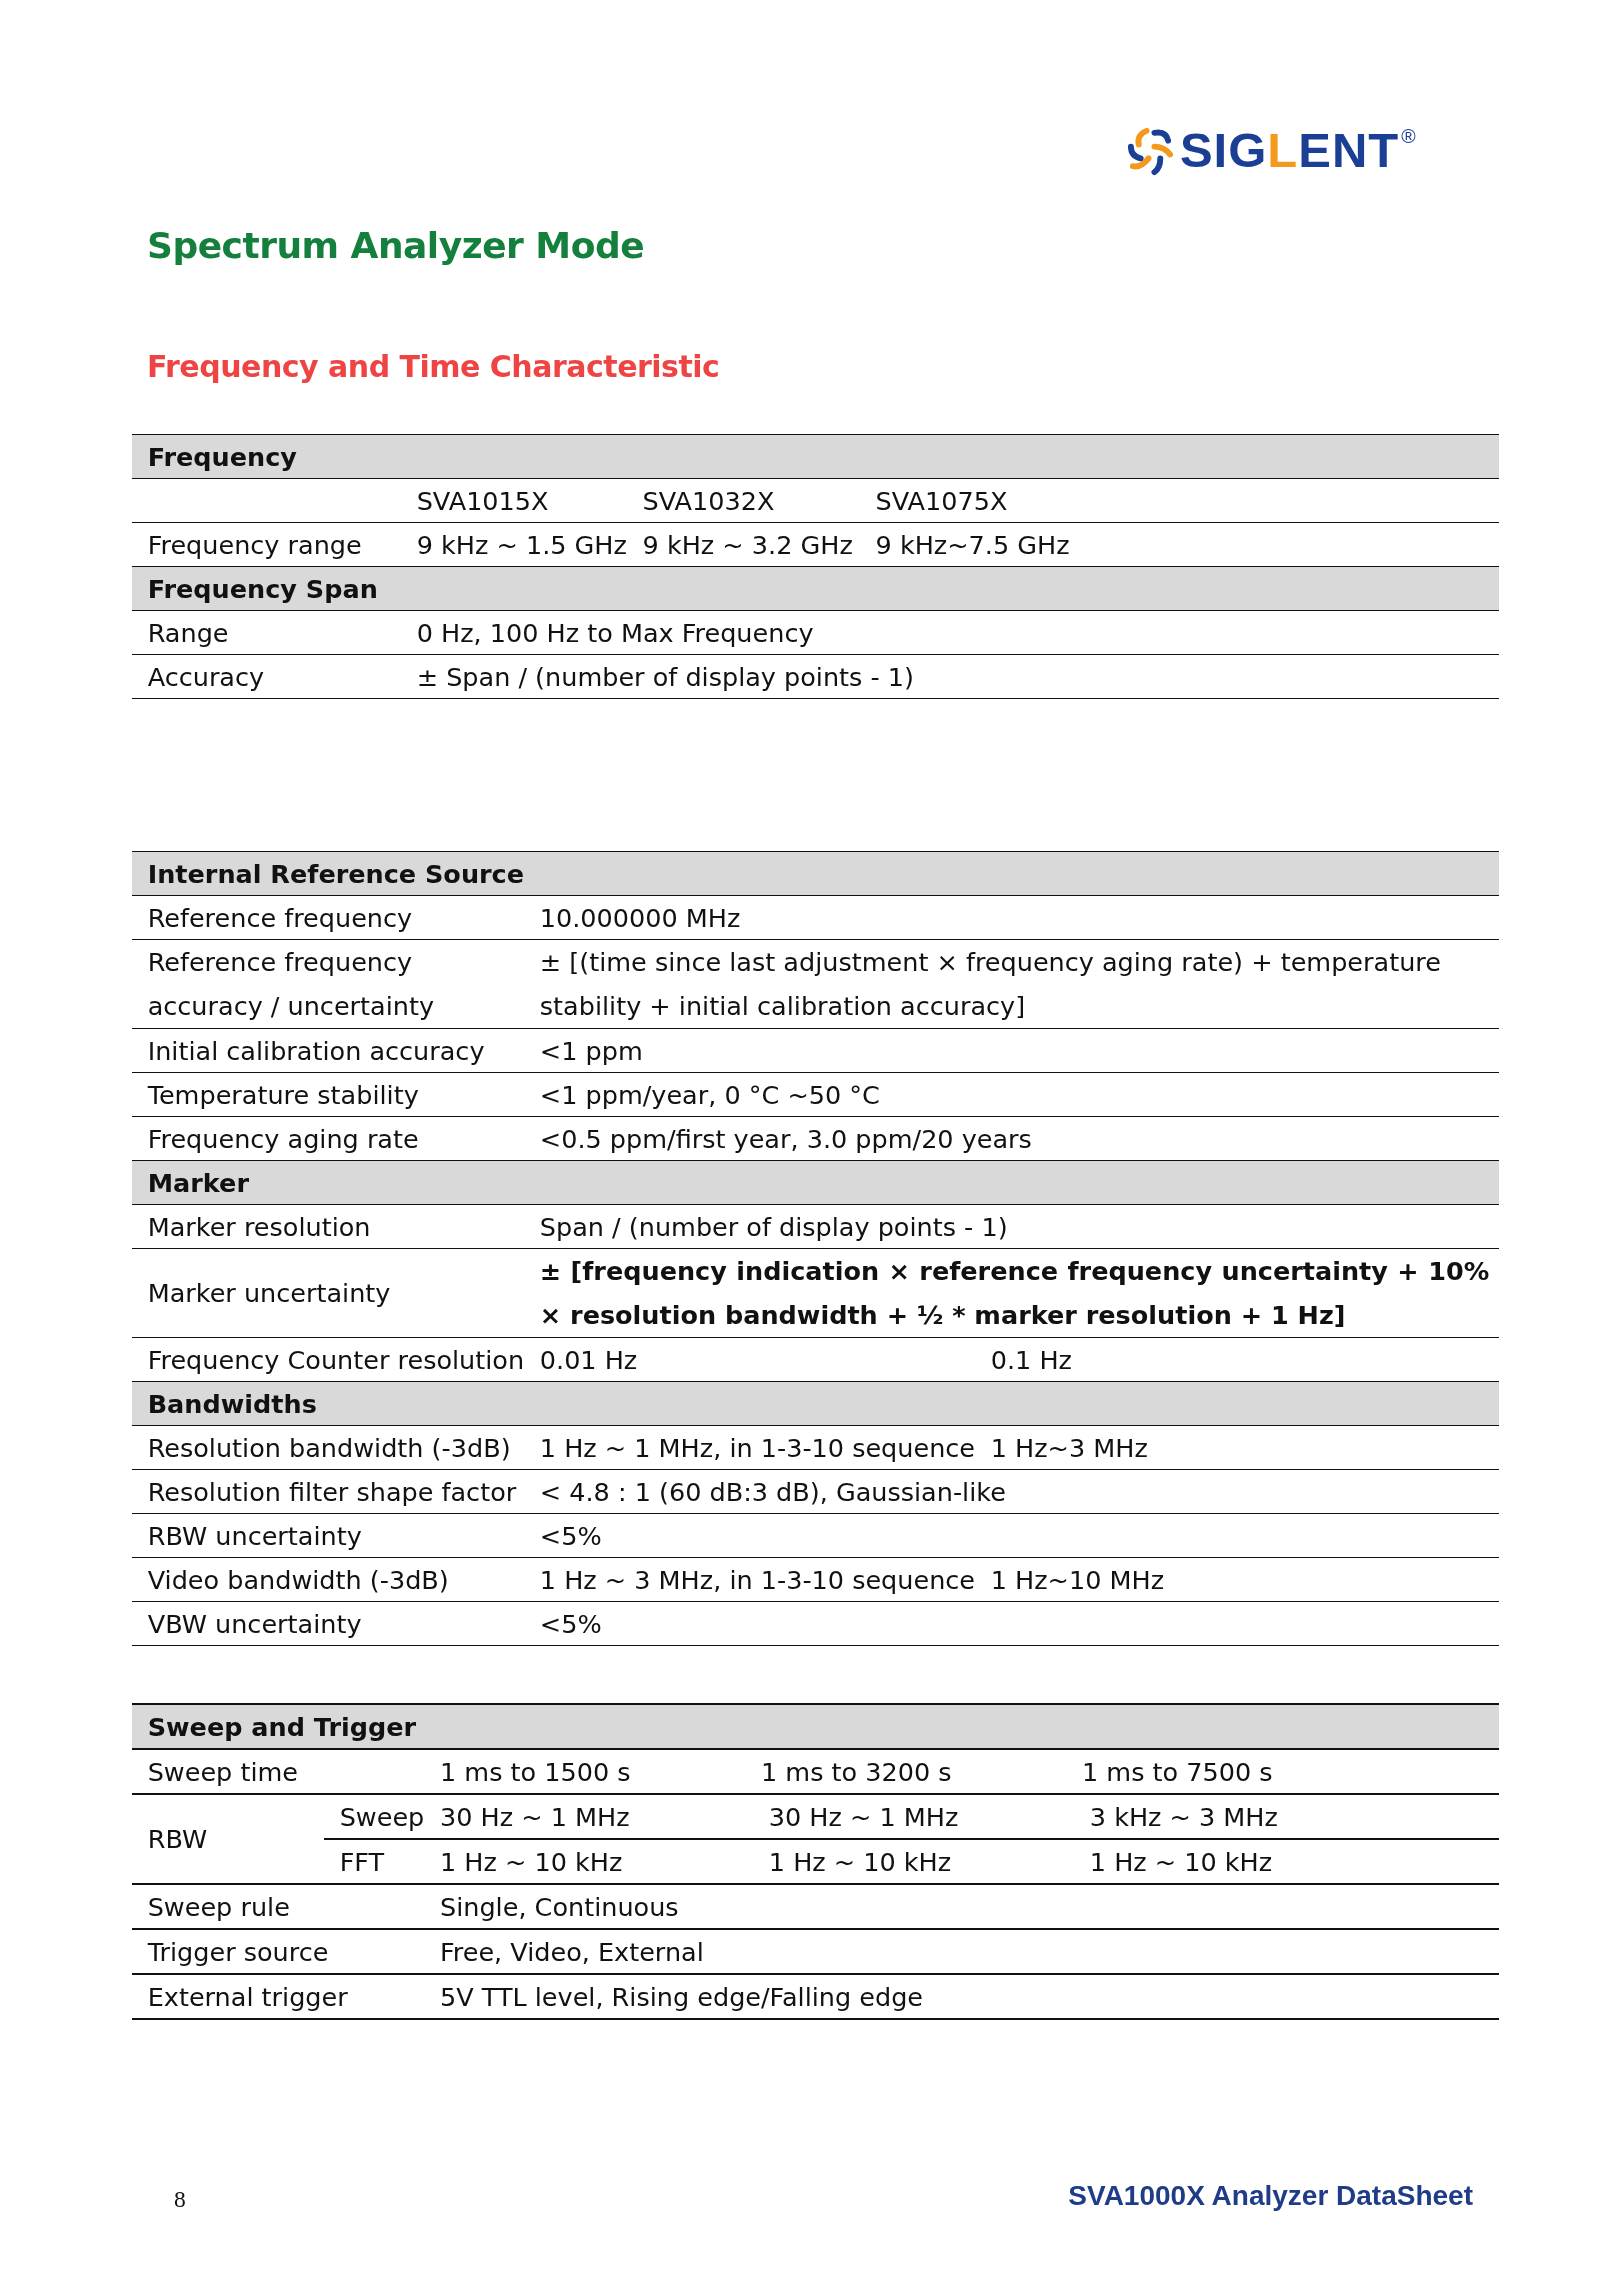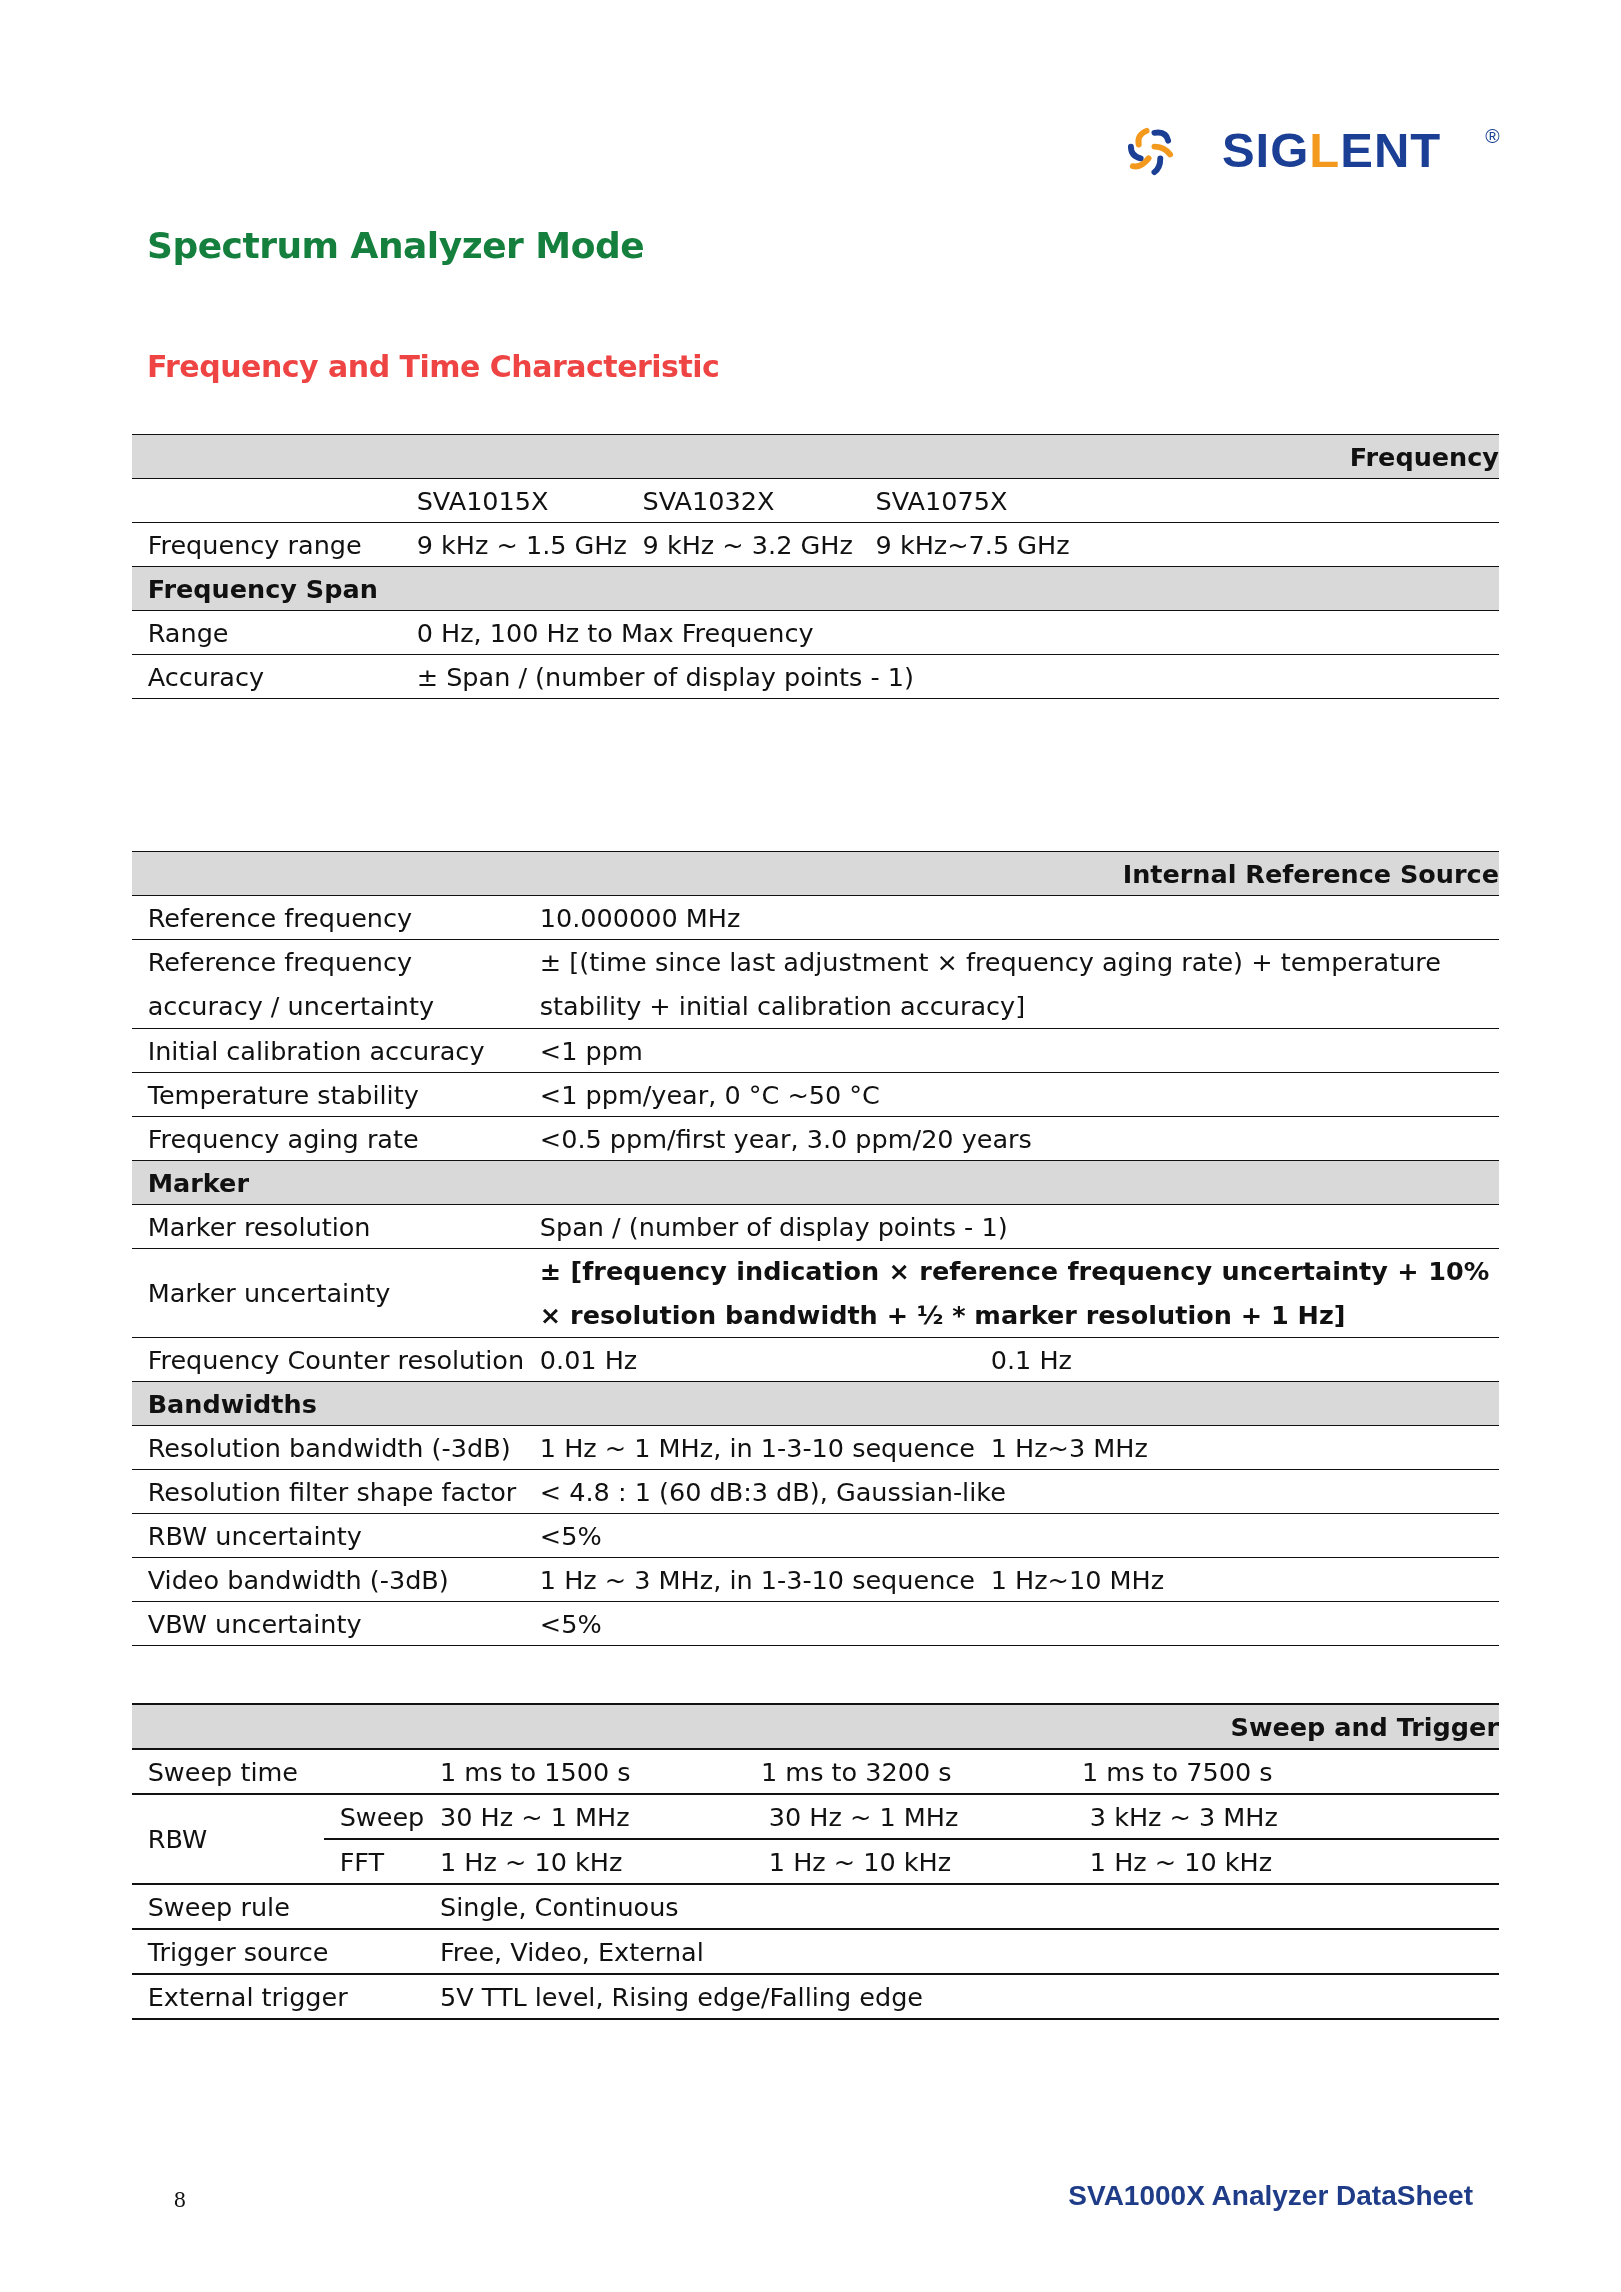--- a/index.html
+++ b/index.html
@@ -1,36 +1,36 @@
 <!DOCTYPE html>
 <html><head>
 <meta charset="utf-8">
 <style>
   html, body { margin: 0; padding: 0; background: #ffffff; }
   body { width: 1621px; height: 2293px; position: relative; overflow: hidden;
          font-family: "DejaVu Sans", sans-serif; color: #111; }
 
-  .logo { position: absolute; left: 1125px; top: 123px; height: 55px; display: flex; align-items: center; gap: 42px; }
+  .logo { position: absolute; left: 1125px; top: 123px; height: 55px; display: flex; align-items: center; }
   .logo svg { display: block; }
   .logo-text { font-family: "Liberation Sans", sans-serif; font-weight: 700; font-size: 49px;
                color: #1b3f94; letter-spacing: 1px; line-height: 1; margin-left: 3.9px; }
   .logo-text .accent { color: #f39a1e; }
   .logo-reg { font-family: "Liberation Sans", sans-serif; font-size: 19.6px; color: #1b3f94;
               align-self: flex-start; margin-top: 2px; margin-left: 2px; }
 
   .section-title { position: absolute; left: 147px; top: 225px; font-family: "DejaVu Sans", sans-serif;
                    font-weight: 700; font-size: 36px; color: #15803d; letter-spacing: -0.5px; }
   .sub-title { position: absolute; left: 147px; top: 349px; font-family: "DejaVu Sans", sans-serif;
                font-weight: 700; font-size: 30px; color: #ef4444; letter-spacing: -0.5px; }
 
   table.spec { position: absolute; left: 132px; width: 1367px; border-collapse: collapse;
                font-family: "DejaVu Sans", sans-serif; font-size: 25.5px; color: #111; }
   table.spec td { height: 43px; padding: 0 0 0 15.7px; vertical-align: middle; white-space: nowrap; }
   table.spec tr { border-bottom: 1.5px solid #111; }
-  table.spec tr.first { border-top: 1.5px solid #111; text-align: right; }
+  table.spec tr.first { border-top: 1.5px solid #111; }
   table.spec tr.group td { background: #d9d9d9; font-weight: 700; }
   table.spec td.wrap { white-space: normal; line-height: 44px; padding-top: 0; padding-bottom: 0; }
   table.spec td.justify { text-align: justify; text-align-last: left; padding-right: 9.8px; font-weight: bold; }
 
   #t1 { top: 434px; }
   #t2 { top: 819px; margin-top: 32px; }
   #t3 { top: 1703px; }
   #t3 tr { border-bottom: 2.9px solid #111; }
   #t3 tr.first { border-top: 2px solid #111; padding-left: 32px; }
   #t3 td { height: 43px; }

